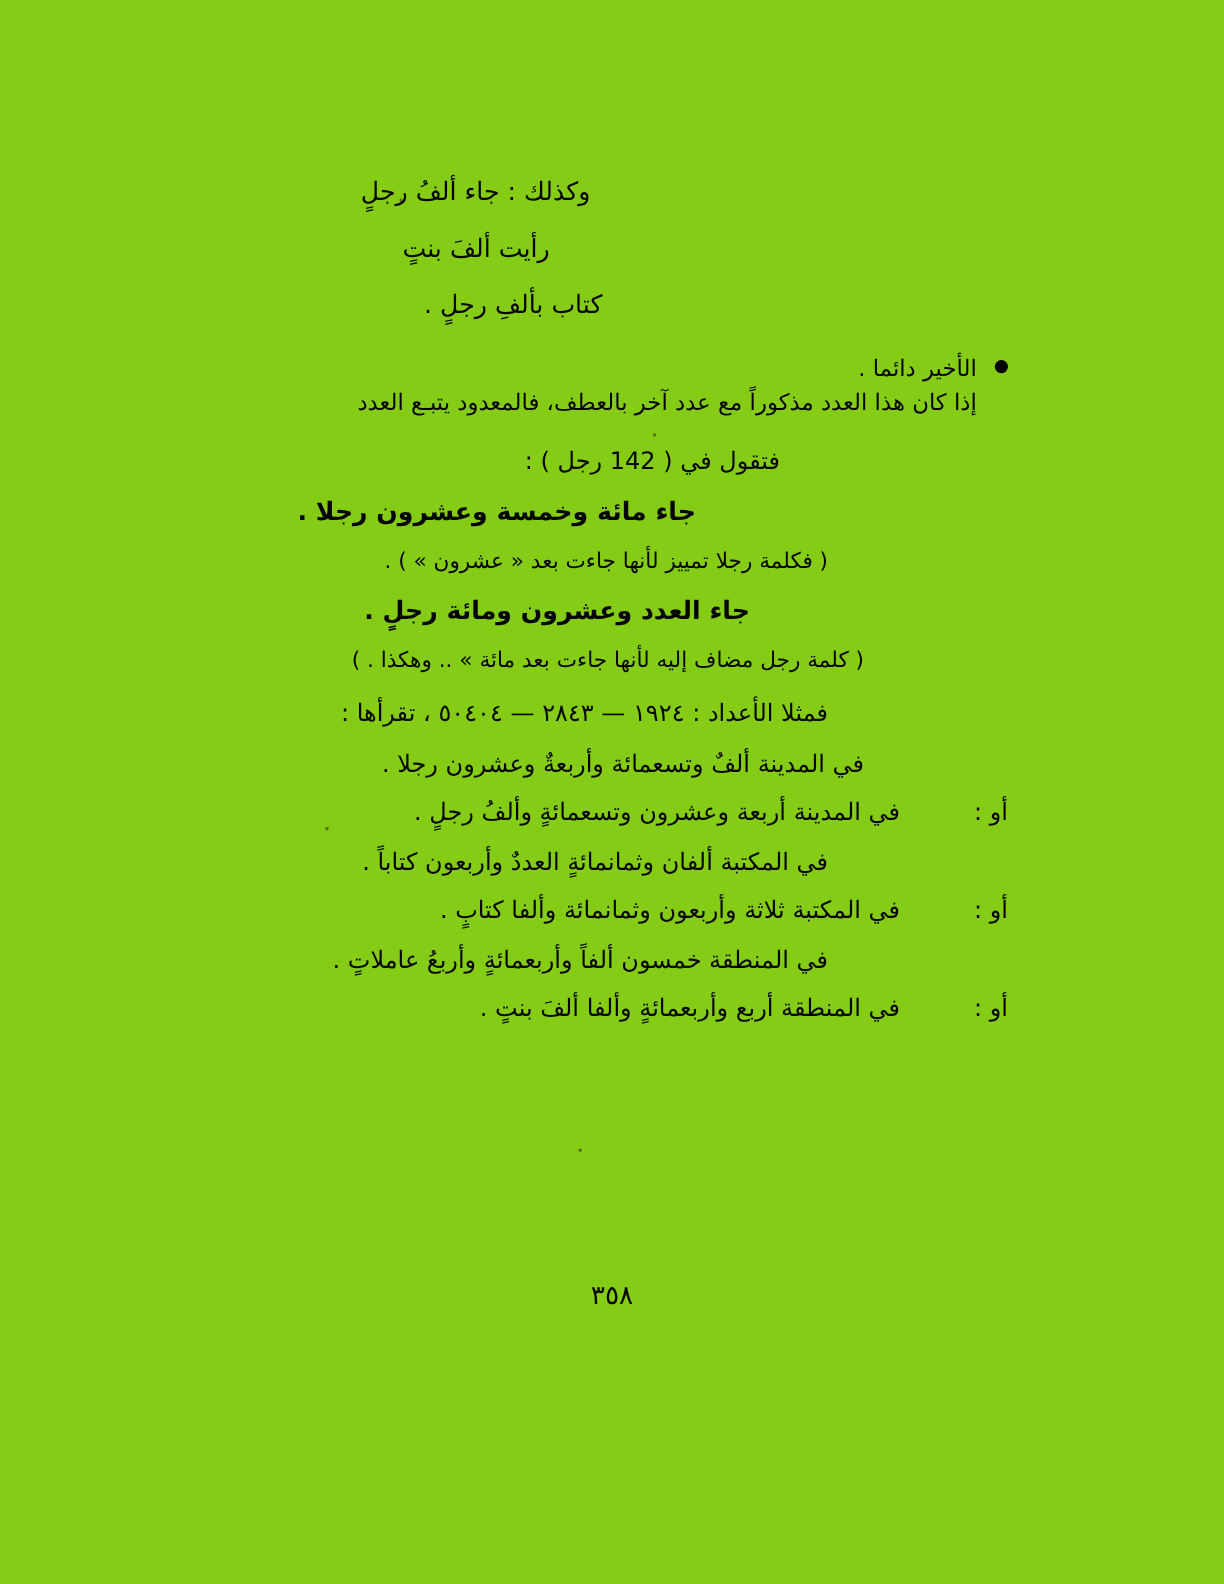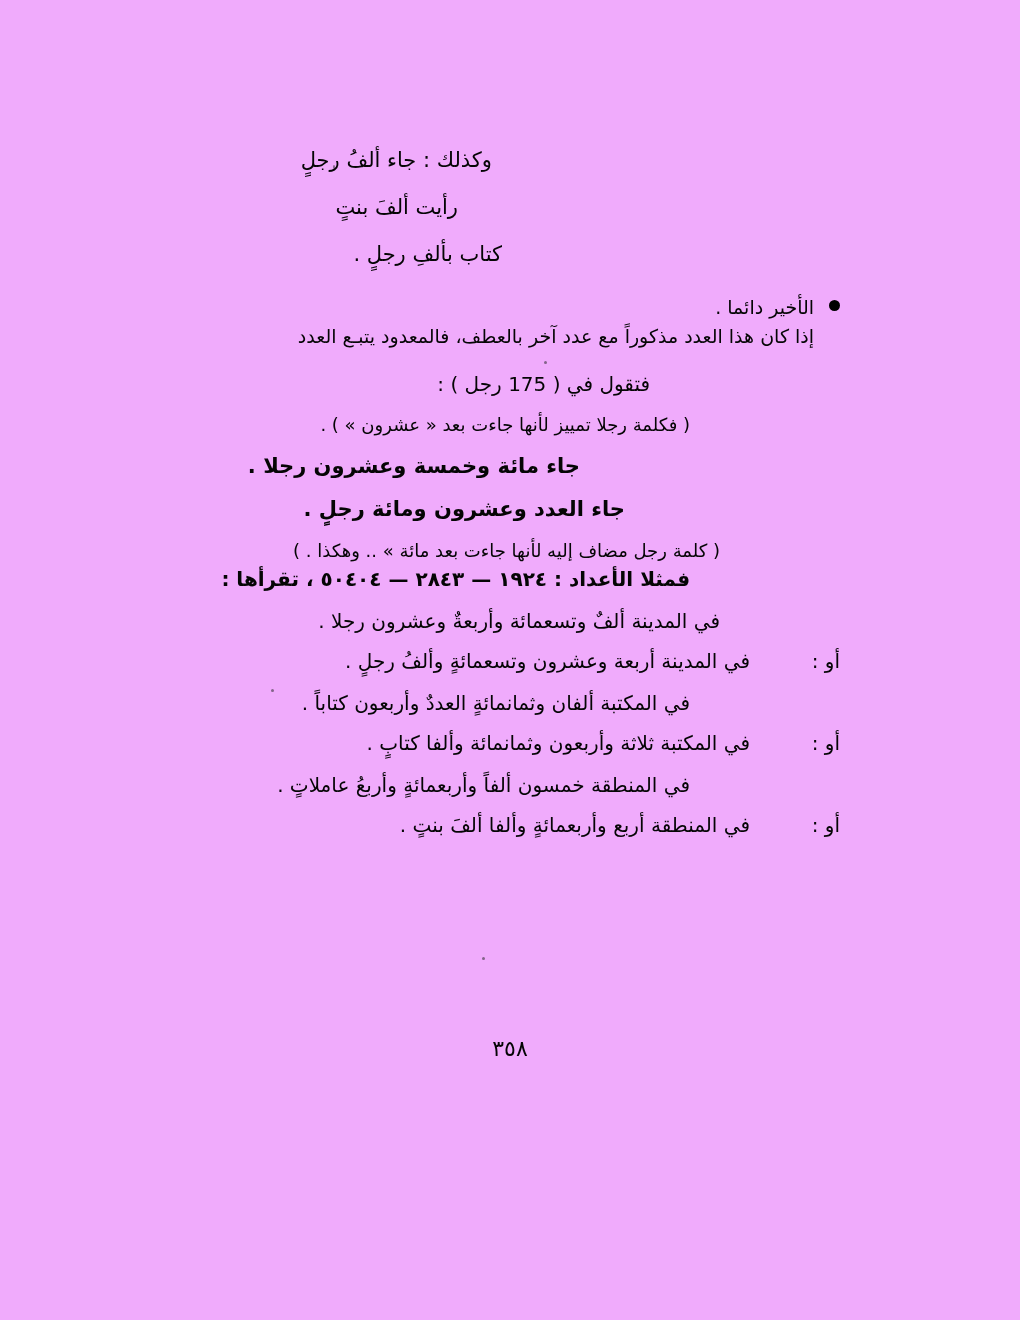--- a/index.html
+++ b/index.html
@@ -13,21 +13,21 @@
     height: 1320px;
     position: relative;
     overflow: hidden;
     font-family: "DejaVu Sans", "Liberation Sans", sans-serif;
     color: #000000;
   }
 
   .page {
     position: absolute;
     inset: 0;
-    background: #f0abfc;
+    background: #84cc16;
   }
 
   
   .speck {
     position: absolute;
     background: #2a2a2a;
     opacity: .55;
     border-radius: 50%;
   }
   .speck.s1 { left: 333px; top: 165px;  width: 2px; height: 4px; }
@@ -133,30 +133,29 @@
     padding-right: 34px;
     font-size: 20px;
     white-space: nowrap;
   }
 
   .plain-row {
     margin-top: 22px;
   }
 
   .numbers {
-    margin-top: 9px;
-    font-size: 20px;
-    font-weight: bold;
+    margin-top: 24px;
+    font-size: 20px;
   }
 
   .page-number {
     position: absolute;
     left: 0;
     right: 0;
-    top: 1036px;
+    top: 1068px;
     text-align: center;
     font-size: 22px;
     letter-spacing: 2px;
     color: #050505;
   }
 </style>
 </head>
 <body>
 
 <div class="page">
@@ -174,29 +173,29 @@
       <div class="line l3">كتاب بألفِ رجلٍ .</div>
     </div>
 
     <div class="rule">
       <span class="bullet"></span>
       <div class="line cont">الأخير دائما .</div>
       <div class="line">إذا كان هذا العدد مذكوراً مع عدد آخر بالعطف، فالمعدود يتبـع العدد</div>
     </div>
 
     <div class="stmt">
-      <div class="line ind-190">فتقول في ( 175 رجل ) :</div>
+      <div class="line ind-190">فتقول في ( 142 رجل ) :</div>
+    </div>
+
+    <div class="plain-row">
+      <div class="line bold ind-260">جاء مائة وخمسة وعشرون رجلا .</div>
     </div>
 
     <div class="plain-row">
       <div class="line note ind-150">( فكلمة رجلا تمييز لأنها جاءت بعد « عشرون » ) .</div>
-    </div>
-
-    <div class="plain-row">
-      <div class="line bold ind-260">جاء مائة وخمسة وعشرون رجلا .</div>
     </div>
 
     <div class="plain-row">
       <div class="line bold ind-215">جاء العدد وعشرون ومائة رجلٍ .</div>
     </div>
 
     <div class="plain-row">
       <div class="line note ind-120">( كلمة رجل مضاف إليه لأنها جاءت بعد   مائة » .. وهكذا . )</div>
     </div>
 

